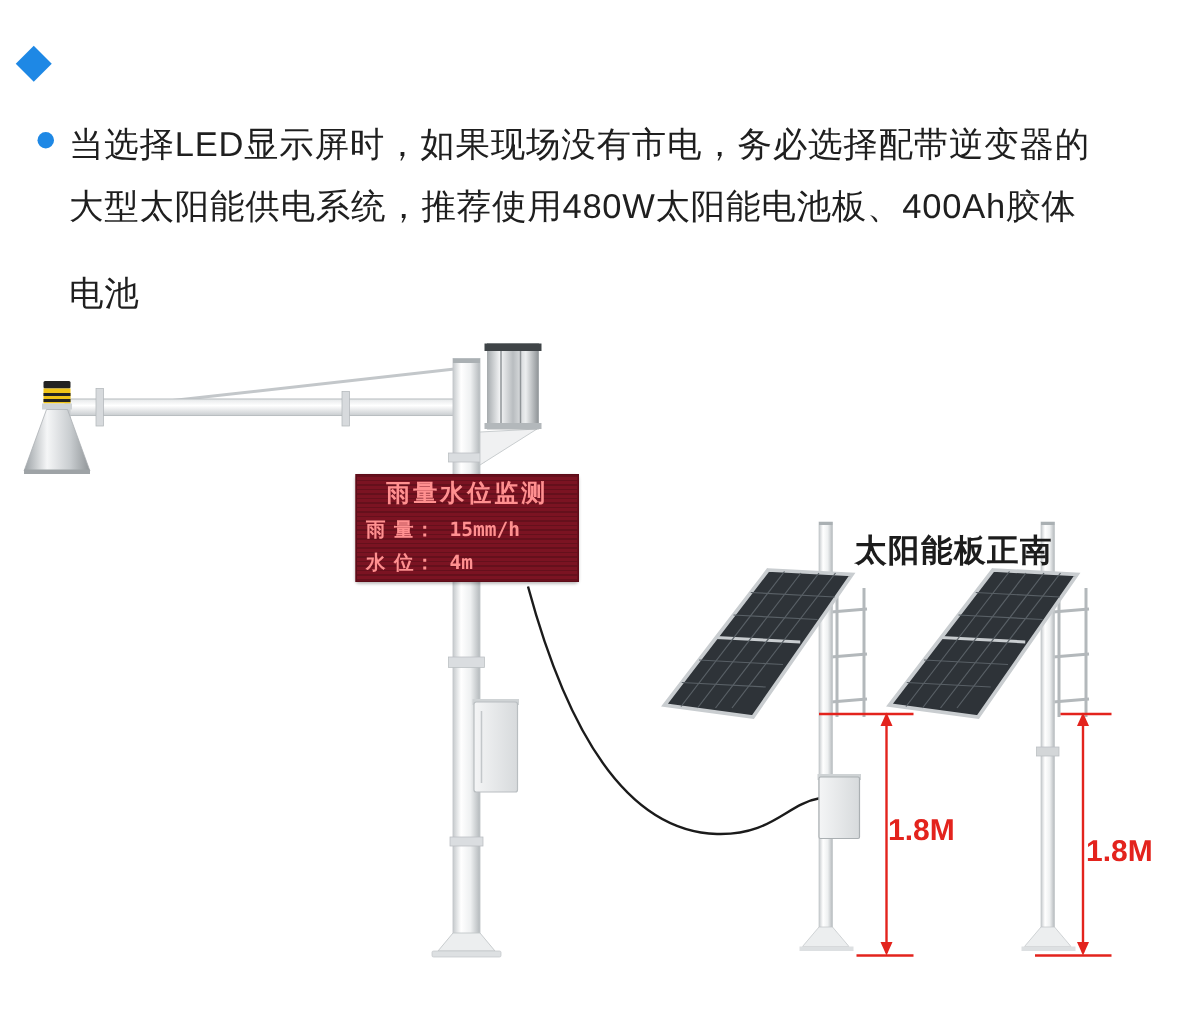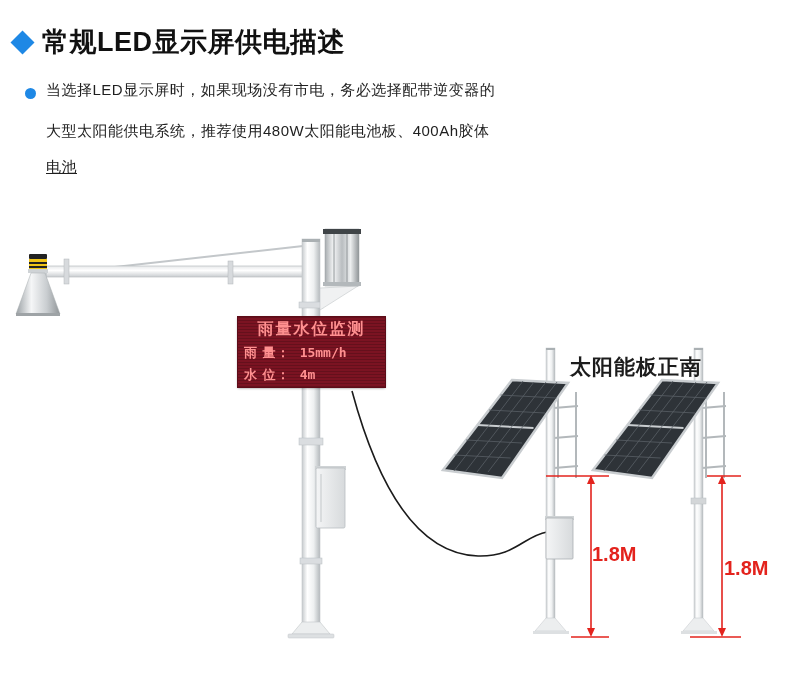--- a/index.html
+++ b/index.html
@@ -9,25 +9,25 @@
 
   
   .diamond { position:absolute; left:14px; top:34px; width:17px; height:17px;
              background:var(--accent-blue); transform:rotate(45deg); }
   .heading-title { position:absolute; left:42px; top:24px; font-size:27px; font-weight:bold;
                    color:#111; letter-spacing:0.5px; white-space:nowrap; }
 
   
   .dot-bullet { position:absolute; left:25px; top:88px; width:11px; height:11px;
                 border-radius:50%; background:var(--accent-blue); }
-  .desc-line { position:absolute; left:46px; font-size:15px; color:#1f1f1f;
+  .desc-line { position:absolute; left:46px; font-size:23px; color:#1f1f1f;
                letter-spacing:0.5px; white-space:nowrap; }
   .desc-line.l1 { top:81px; }
   .desc-line.l2 { top:122px;text-align:center; }
-  .desc-line.l3 { top:158px;text-decoration:underline; }
+  .desc-line.l3 { top:180px; }
 
   
   .diagram { position:absolute; left:0; top:210px; width:790px; height:471px; }
   .diagram svg { position:absolute; left:0; top:0; }
 
   
   .led { position:absolute; left:237px; top:106px; width:149px; height:72px;
          background:var(--led-frame); border-radius:3px; padding:0;
          box-shadow:0 1px 2px rgba(0,0,0,0.25); z-index:5; }
   .led-screen { width:100%; height:100%; background:var(--led-screen);
@@ -51,21 +51,20 @@
   .dim-fill   { fill:var(--dimension-red); }
   .grid-line  { stroke:#596066; stroke-width:0.8; }
   .frame-line { stroke:#b3b8bb; stroke-width:2; }
 </style>
 </head>
 <body>
 
 <div class="page">
 
   <span class="diamond"></span>
-  <h1 class="heading-title">常规LED显示屏供电描述</h1>
 
   <span class="dot-bullet"></span>
   <p class="desc-line l1">当选择LED显示屏时，如果现场没有市电，务必选择配带逆变器的</p>
   <p class="desc-line l2">大型太阳能供电系统，推荐使用480W太阳能电池板、400Ah胶体</p>
   <p class="desc-line l3">电池</p>
 
   <div class="diagram">
 
     <svg width="790" height="471" viewBox="0 0 790 471">
       <defs>

